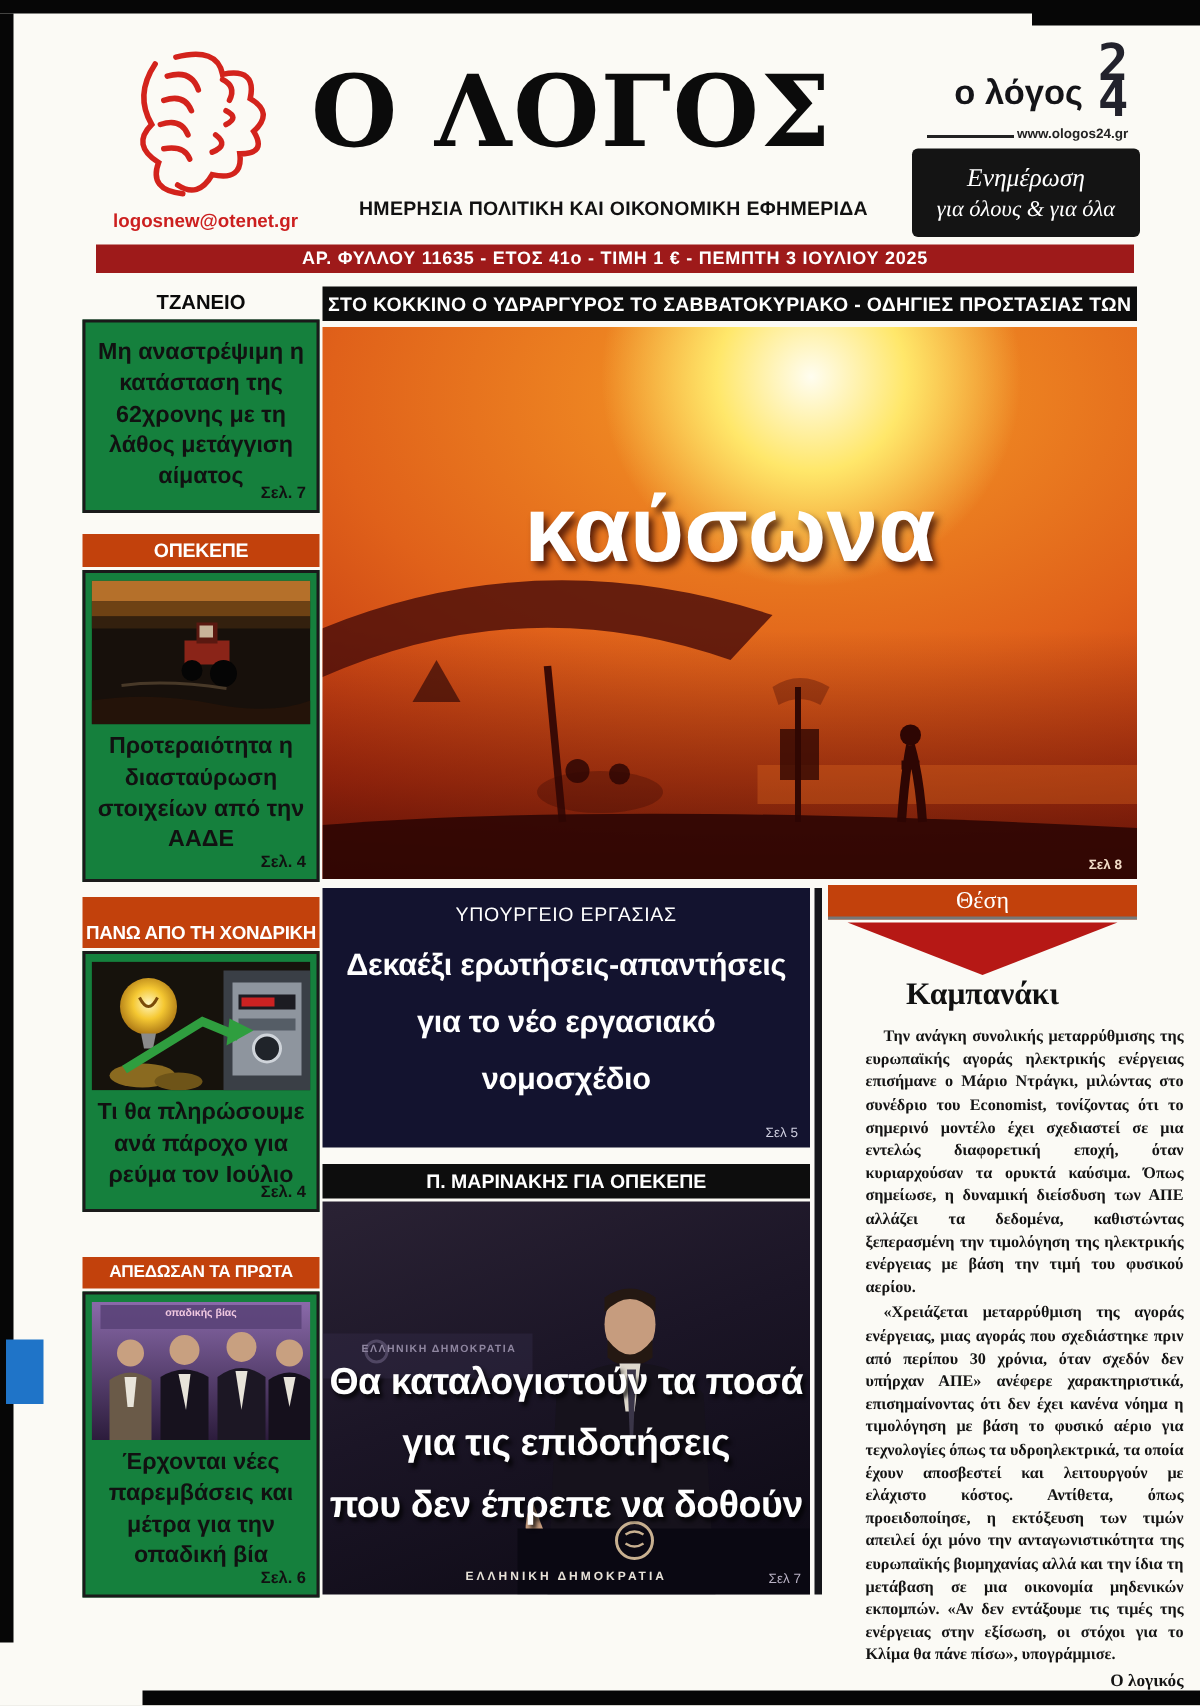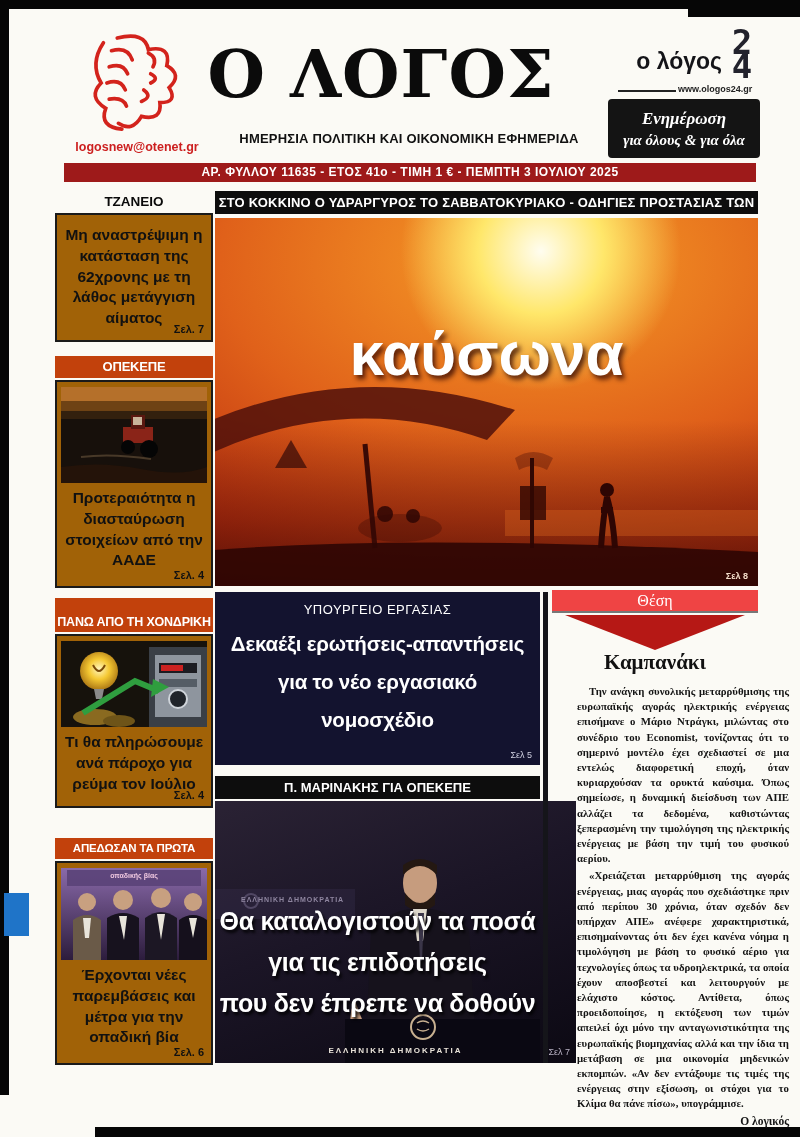--- a/index.html
+++ b/index.html
@@ -19,21 +19,21 @@
   .email{left:48px;top:140px;width:178px;text-align:center;color:#cc1f1f;font-weight:bold;font-size:12.5px;}
   .mast-title{left:205px;top:28px;width:352px;text-align:center;font-family:"DejaVu Serif",serif;
               font-weight:bold;font-size:66px;line-height:1.4;color:#0b0b0b;letter-spacing:1px;}
   .mast-sub{left:205px;top:131px;width:352px;text-align:center;font-weight:bold;font-size:13px;letter-spacing:.2px;margin-left:28px;}
   .weblogo{left:612px;top:48px;width:110px;text-align:right;font-weight:bold;font-size:23px;color:#141418;}
   .weblogo-24{left:722px;top:30px;width:40px;font-family:"DejaVu Sans Mono",monospace;font-weight:bold;
               font-size:34px;line-height:.72;color:#22222c;text-align:center;}
   .webline{left:618px;top:90px;width:58px;border-top:2px solid #222;}
   .weburl{left:678px;top:84px;width:100px;font-weight:bold;font-size:9px;color:#222;}
   .tagline{left:608px;top:99px;width:152px;height:59px;background:#141414;border-radius:4px;color:#fff;
-           font-family:"Liberation Serif",serif;font-style:italic;text-align:center;padding-top:9px;box-sizing:border-box;font-weight:bold;}
+           font-family:"Liberation Serif",serif;font-style:italic;text-align:center;padding-top:9px;box-sizing:border-box;}
   .tagline .l1{font-size:17px;line-height:22px;}
   .tagline .l2{font-size:15px;line-height:20px;}
   .issue-bar{left:64px;top:163px;width:692px;height:19px;background:#9e1a1a;color:#fff;font-weight:bold;
              font-size:12px;line-height:19px;text-align:center;letter-spacing:.5px;}
 
   
   .banner-strip{left:215px;top:191px;width:543px;height:23px;background:#0d0d0d;color:#fff;font-weight:bold;
                 font-size:13px;line-height:23px;text-align:center;letter-spacing:.2px;}
 
   
@@ -44,49 +44,49 @@
       radial-gradient(ellipse 150% 135% at 58% 12%, #f79d27 0%, #e0611a 38%, #bd3110 65%, #8e180b 90%, #7a120a 100%);}
   .lead svg{position:absolute;left:0;top:0;}
   .lead-head{left:0;top:70px;width:543px;text-align:center;color:#fff;font-weight:bold;font-size:62px;
              line-height:131px;text-shadow:3px 4px 5px rgba(40,0,0,.75);}
   .lead-ref{right:10px;bottom:5px;color:#f3ddc9;font-size:9px;font-weight:bold;}
 
   
   .kicker-light{left:55px;width:158px;text-align:center;font-weight:bold;font-size:13.5px;color:#0a0a0a;}
   .kicker-dark{left:55px;width:158px;text-align:center;font-weight:bold;font-size:11.5px;letter-spacing:-.2px;
                background:#c2410c;color:#fff;}
-  .side-body{left:55px;width:158px;background:#a16207;border:2px solid #1a1a1a;box-sizing:border-box;
+  .side-body{left:55px;width:158px;background:#15803d;border:2px solid #1a1a1a;box-sizing:border-box;
              text-align:center;font-weight:bold;font-size:15.5px;line-height:1.34;padding:5px 4px;}
   .side-body .ref{position:absolute;right:7px;bottom:3px;font-size:11px;font-weight:bold;}
   .side-img{width:146px;margin:0 auto 5px auto;overflow:hidden;position:relative;}
   .img-cap{position:absolute;left:0;top:3px;width:100%;text-align:center;color:#f0c8e0;font-size:7px;font-weight:bold;}
 
   
   .labor{left:215px;top:592px;width:325px;height:173px;background:#13132f;color:#fff;text-align:center;}
   .labor .k{margin-top:10px;font-size:13px;letter-spacing:.5px;}
   .labor .t{font-weight:bold;font-size:20.5px;line-height:38px;margin-top:8px;letter-spacing:-.2px;}
   .labor .ref{position:absolute;right:8px;bottom:5px;font-size:9px;color:#cfcfe0;}
 
   
   .mar-bar{left:215px;top:776px;width:325px;height:23px;background:#0d0d0d;color:#fff;font-weight:bold;
            font-size:13px;line-height:23px;text-align:center;}
   .mar-photo{left:215px;top:801px;width:325px;height:262px;overflow:hidden;
-             background:linear-gradient(160deg,#2a2234 0%,#1b1526 45%,#0c0913 100%);padding-left:36px;}
+             background:linear-gradient(160deg,#2a2234 0%,#1b1526 45%,#0c0913 100%);}
   .mar-photo svg{position:absolute;left:0;top:0;}
   .mar-label-top{left:26px;top:95px;font-size:7px;letter-spacing:1px;color:#8f86a0;font-weight:bold;}
   .mar-label-bot{left:0;bottom:8px;width:100%;text-align:center;font-size:8px;letter-spacing:2px;color:#e8e2d8;font-weight:bold;}
   .mar-head{left:-12px;top:100px;width:349px;text-align:center;color:#fff;font-weight:bold;font-size:25px;
             line-height:41px;letter-spacing:-.3px;text-shadow:2px 3px 3px rgba(0,0,0,.85);}
   .mar-ref{right:6px;bottom:6px;color:#b9b2c4;font-size:9px;}
 
   
   .col-rule{left:543px;top:592px;width:5px;height:471px;background:#15151a;}
 
   
-  .op-head{left:552px;top:590px;width:206px;height:23px;background:#ef4444;color:#fff;text-align:center;
+  .op-head{left:552px;top:590px;width:206px;height:23px;background:#c2410c;color:#fff;text-align:center;
            font-family:"Liberation Serif",serif;font-size:16px;line-height:21px;border-bottom:2px solid #777;box-sizing:border-box;}
   .op-tri{left:565px;top:615px;width:0;height:0;border-left:90px solid transparent;
           border-right:90px solid transparent;border-top:35px solid #b61815;}
   .op-title{left:552px;top:650px;width:206px;text-align:center;font-family:"Liberation Serif",serif;
             font-weight:bold;font-size:21px;}
   .op-text{left:549px;top:684px;width:212px;font-family:"Liberation Serif",serif;font-weight:bold;
            font-size:10.8px;line-height:15.2px;text-align:justify;color:#141414;padding-left:28px;}
   .op-text p{margin:0 0 2px 0;text-indent:12px;}
   .op-sig{text-align:right;margin-top:4px;text-indent:0 !important;font-size:11.5px;}
 </style>

